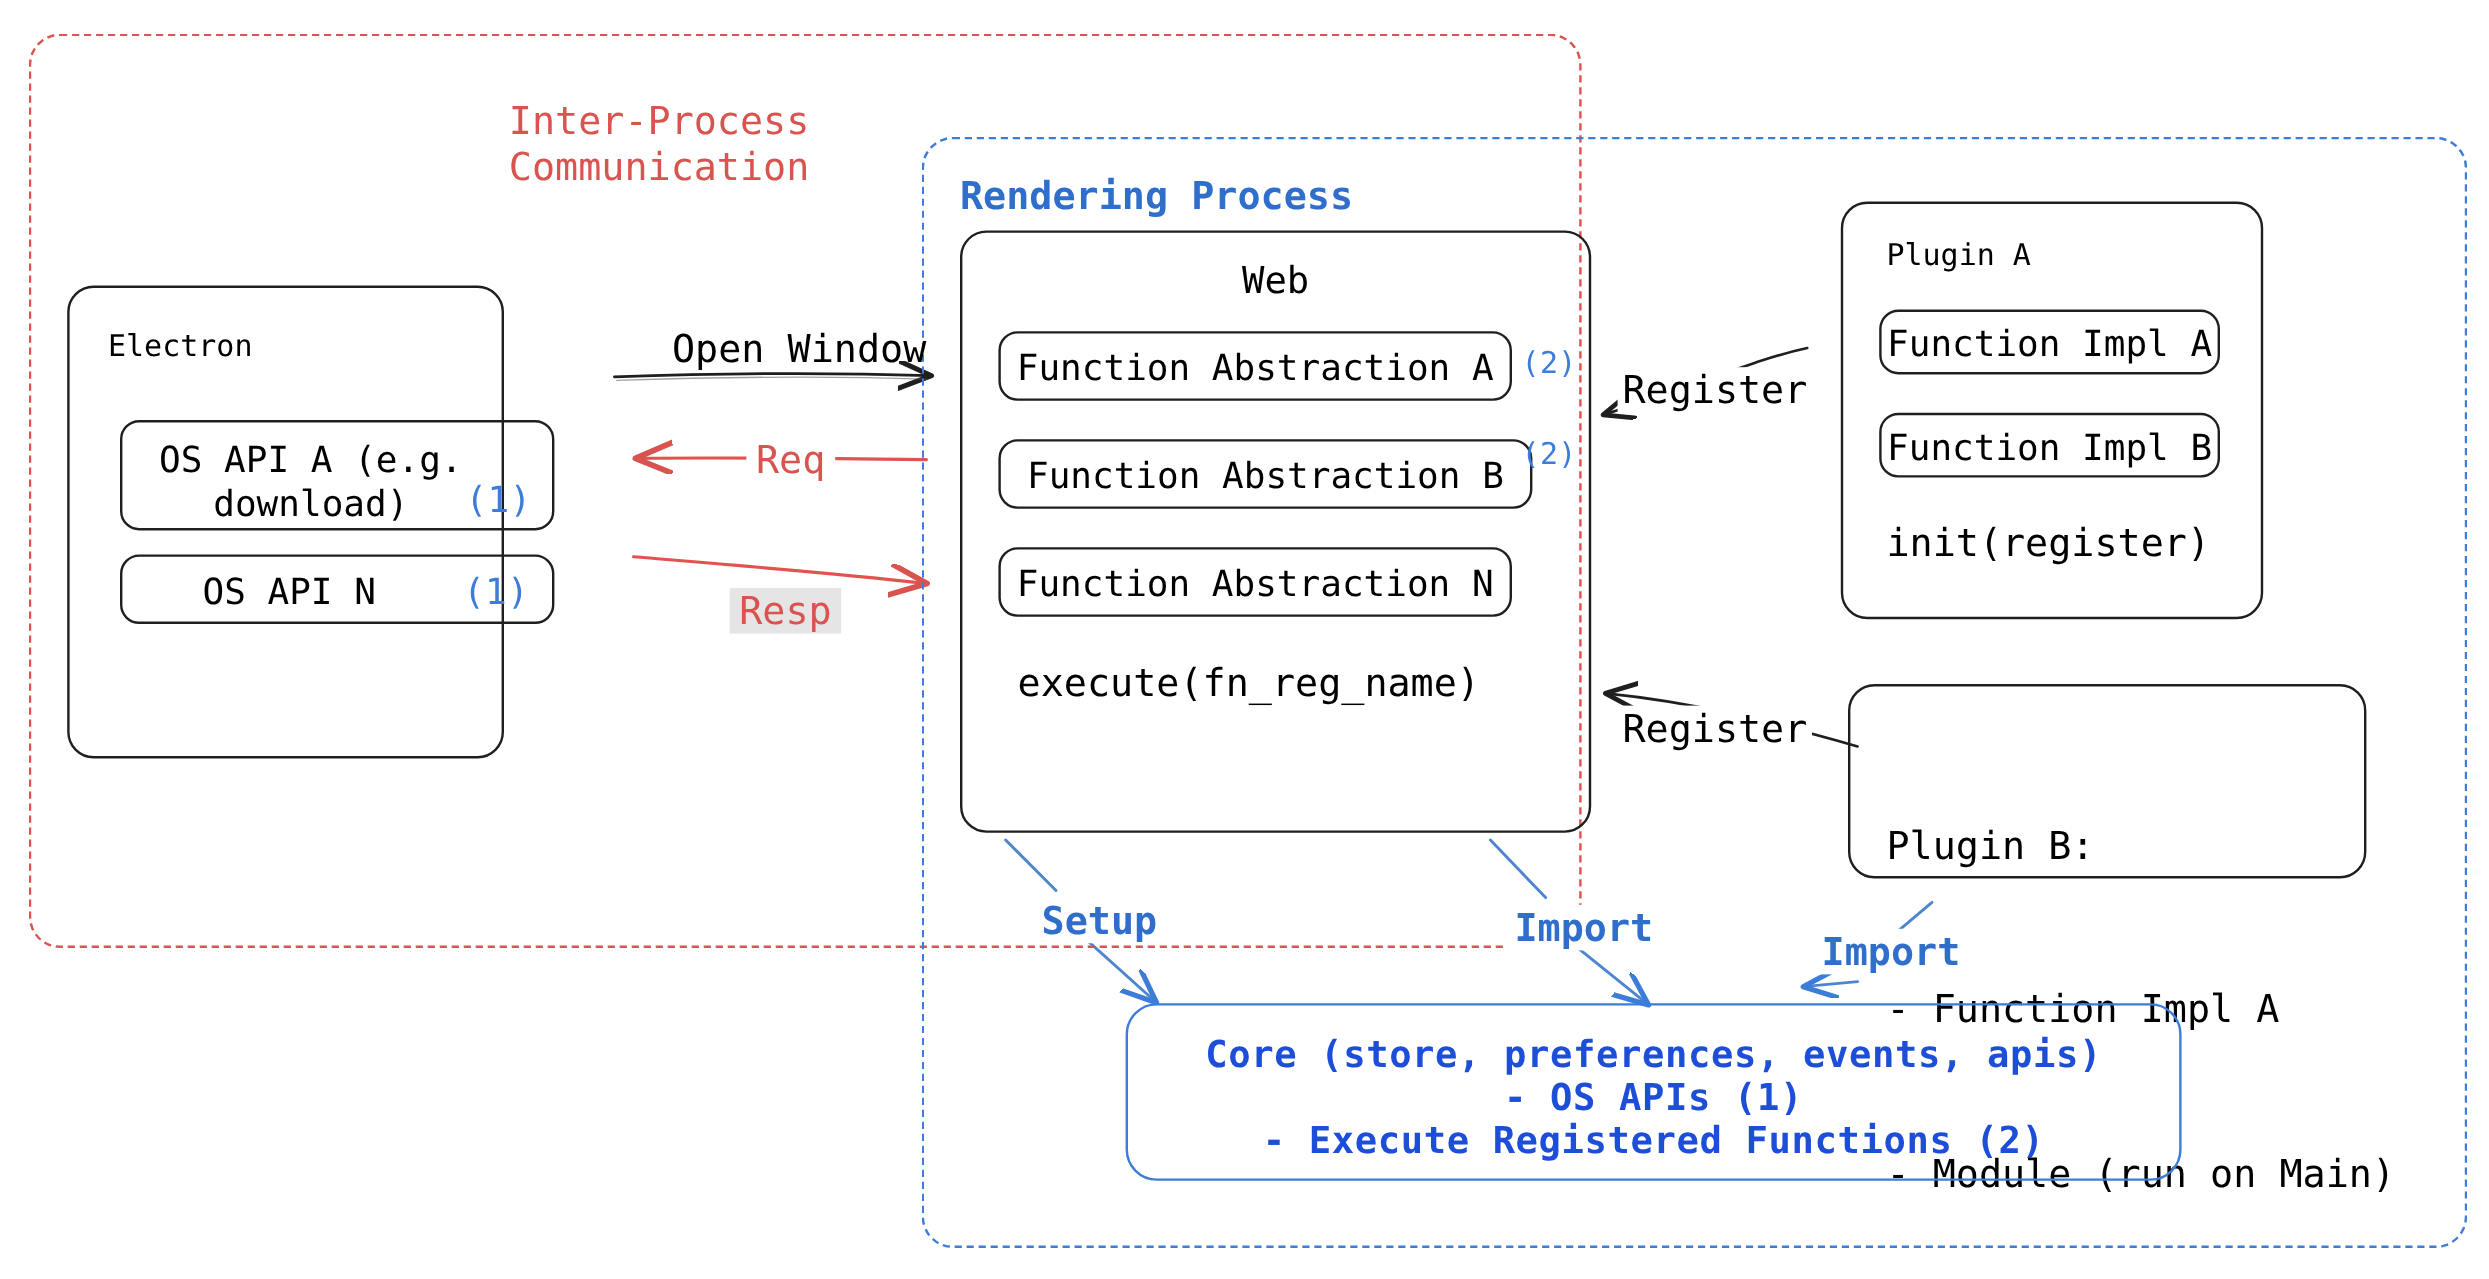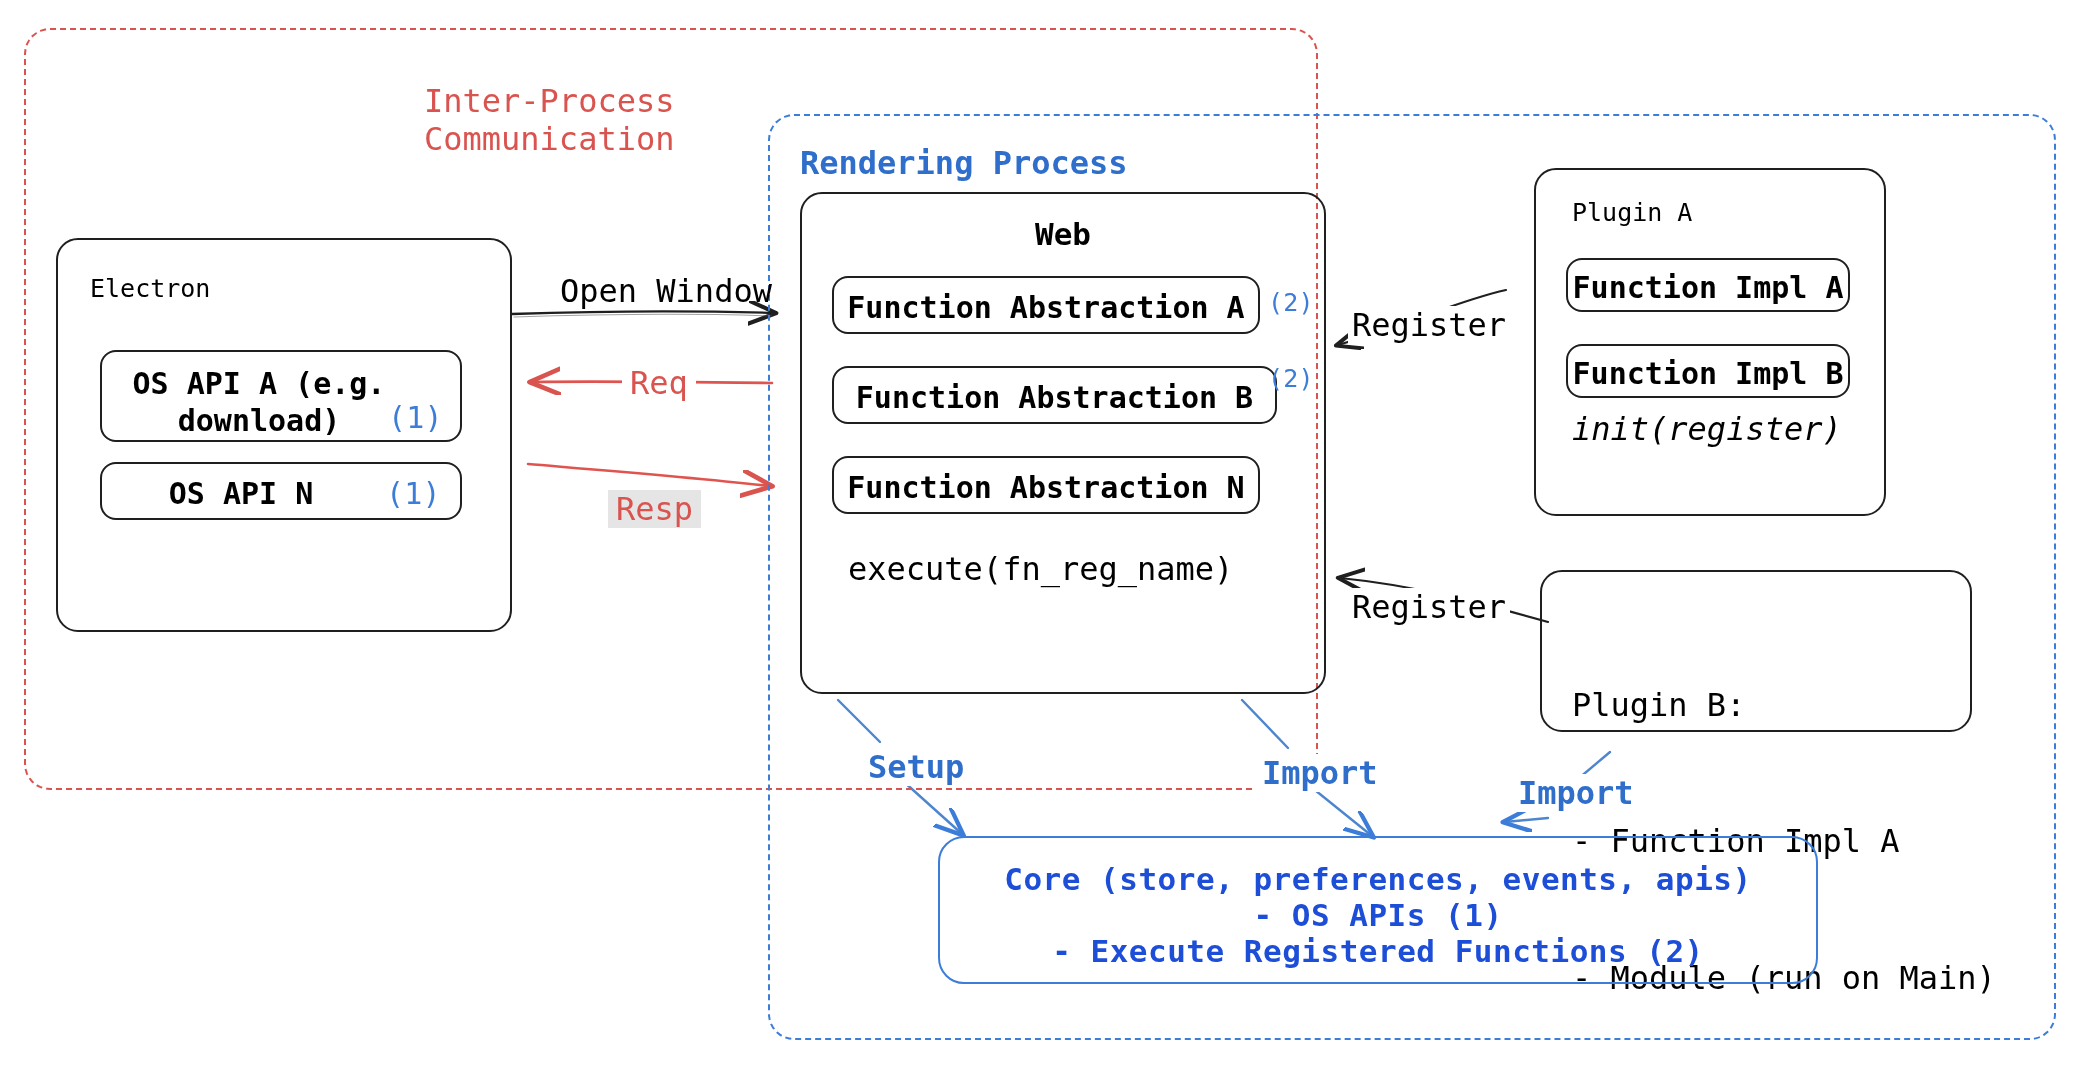--- a/index.html
+++ b/index.html
@@ -58,21 +58,20 @@
   .t31{font-size:31px;}
   .t32{font-size:32px;}
   .t33{font-size:25px;}
 
   .boxlabel{
     position:absolute;
     left:0;right:0;
     text-align:center;
     white-space:pre;
     line-height:1.22;
-    font-weight:bold;
   }
   .titlelabel{
     position:absolute;
     white-space:pre;
     line-height:1.2;
   }
 
   .flow-lbl{
     position:absolute;
     white-space:pre;
@@ -145,21 +144,21 @@
     </g>
   </svg>
 
   <div class="node dashed-red" style="left:24px;top:28px;width:1294px;height:762px;"></div>
   <div class="titlelabel t32 red" style="left:424px;top:82px;">Inter-Process
 Communication</div>
 
   <div class="node dashed-blue" style="left:768px;top:114px;width:1288px;height:926px;"></div>
   <div class="titlelabel t32 blue-strong" style="left:800px;top:144px;font-weight:600;">Rendering Process</div>
 
-  <div class="node solid-box" style="left:56px;top:238px;width:456px;height:394px;">
+  <div class="node solid-box" style="left:56px;top:238px;width:364px;height:394px;">
     <div class="titlelabel t33" style="left:32px;top:34px;">Electron</div>
 
     <div class="node inner-box" style="left:42px;top:110px;width:362px;height:92px;">
       <div class="boxlabel t30" style="top:14px;padding-right:44px;">OS API A (e.g.
 download)</div>
       <div class="lbl t30 blue" style="left:286px;top:48px;">(1)</div>
     </div>
 
     <div class="node inner-box" style="left:42px;top:222px;width:362px;height:58px;">
       <div class="boxlabel t30" style="top:12px;padding-right:80px;">OS API N</div>
@@ -191,21 +190,21 @@
     <div class="titlelabel t33" style="left:36px;top:28px;">Plugin A</div>
 
     <div class="node inner-box" style="left:30px;top:88px;width:284px;height:54px;">
       <div class="boxlabel t30" style="top:10px;">Function Impl A</div>
     </div>
 
     <div class="node inner-box" style="left:30px;top:174px;width:284px;height:54px;">
       <div class="boxlabel t30" style="top:10px;">Function Impl B</div>
     </div>
 
-    <div class="titlelabel t32" style="left:36px;top:240px;font-style:italic;">init(register)</div>
+    <div class="titlelabel t32" style="left:36px;top:263px;">init(register)</div>
   </div>
 
   <div class="node solid-box" style="left:1540px;top:570px;width:432px;height:162px;">
     <div class="titlelabel t32" style="left:30px;top:20px;line-height:1.42;">
       <div>Plugin B:</div>
       <div>- Function Impl A</div>
       <div>- Module (run on Main)</div>
     </div>
   </div>
 

